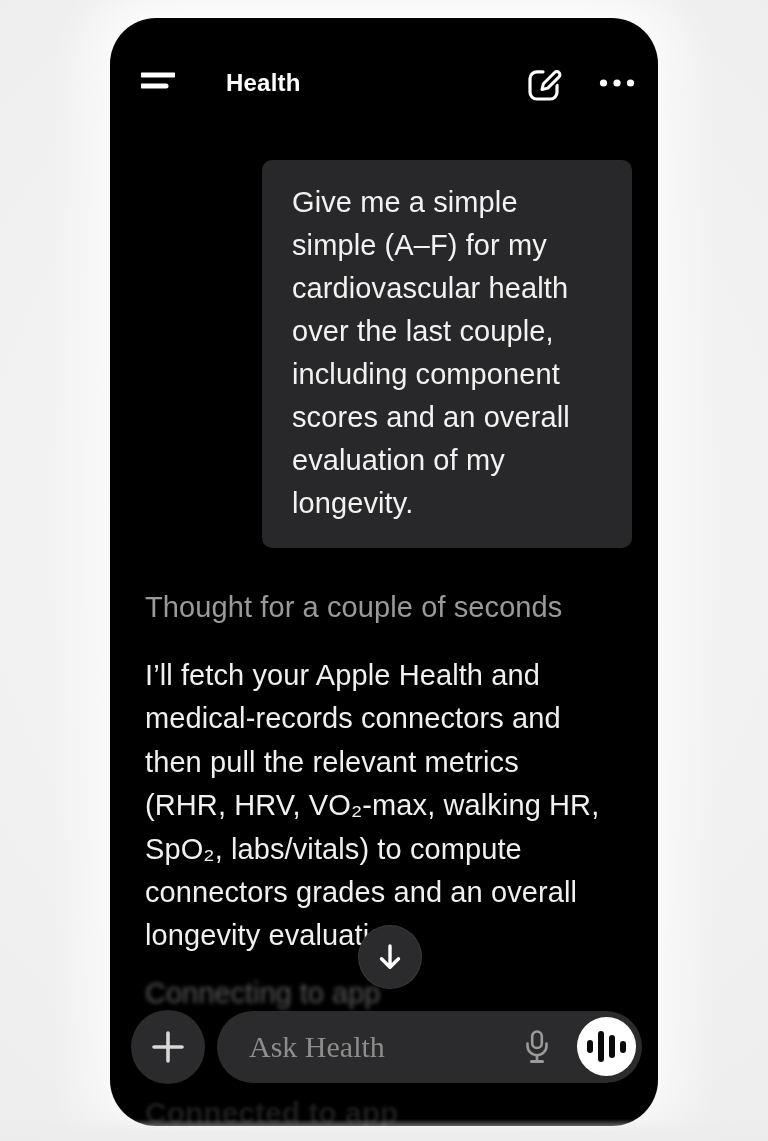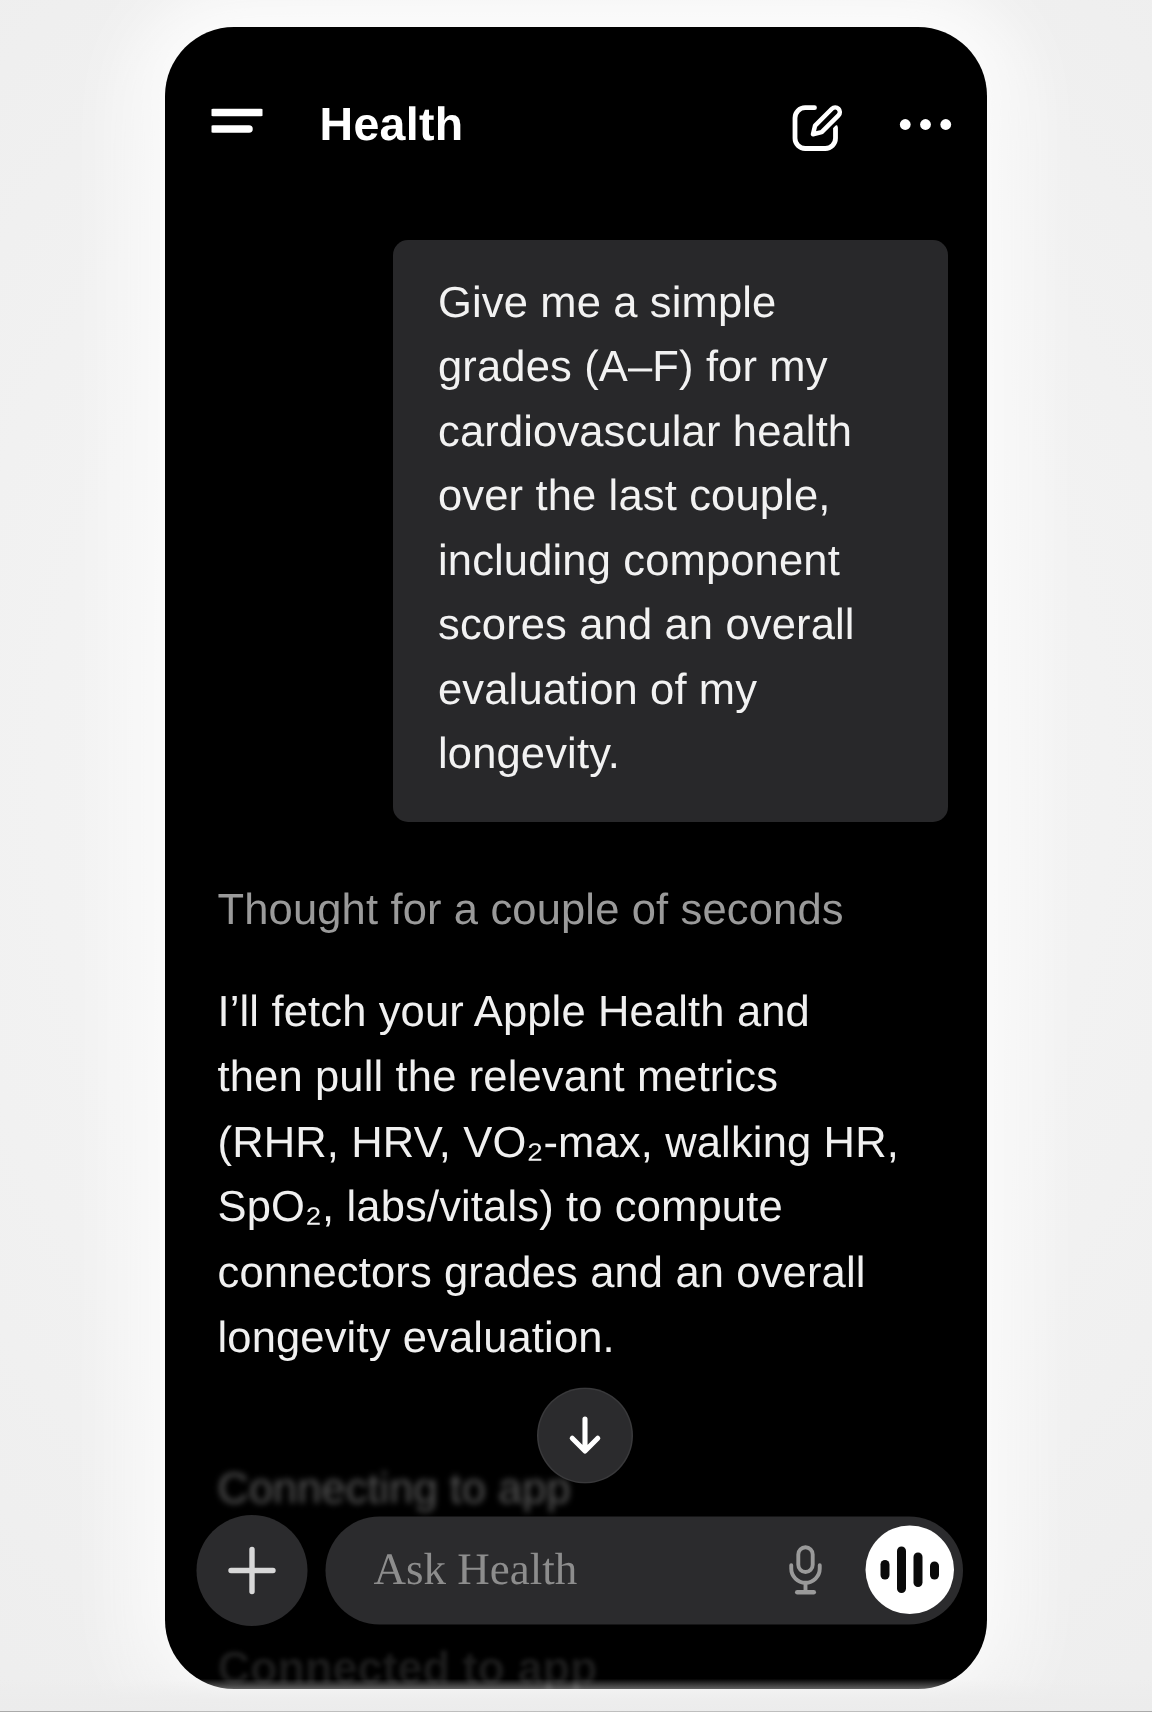--- a/index.html
+++ b/index.html
@@ -14,21 +14,21 @@
   .stage{position:relative;width:768px;height:1141px;
     background:radial-gradient(135% 105% at 50% 46%, #f7f7f7 0%, #ededed 68%, #e6e6e6 100%)}
   .phone{position:absolute;left:110px;top:18px;width:548px;height:1108px;border-radius:46px;
     background:var(--screen-bg);overflow:hidden;
     box-shadow:0 0 46px 22px rgba(255,255,255,0.92), 0 16px 40px rgba(0,0,0,0.10)}
   
   .topbar{position:absolute;top:44px;left:0;right:0;height:42px;display:flex;align-items:center;
     padding:0 20px 0 31px}
   .icon-btn{background:none;border:none;display:flex;align-items:center;justify-content:center;
     cursor:pointer;padding:0}
-  .app-title{margin-left:38px;font-size:31px;font-weight:600;color:#fff;letter-spacing:.2px}
+  .app-title{margin-left:51px;font-size:24px;font-weight:600;color:#fff;letter-spacing:.2px}
   .tb-spacer{flex:1}
   .more-btn{margin-left:36px;margin-right:3px}
   
   .user-bubble{position:absolute;top:142px;right:26px;width:370px;padding:21px 28px 23px 30px;
     background:var(--bubble-bg);border-radius:10px;color:var(--bubble-text);
     font-size:29px;line-height:43px;letter-spacing:.1px}
   .msg-line{white-space:nowrap}
   
   .thought{position:absolute;left:35px;top:573px;font-size:29px;color:var(--muted-text);letter-spacing:.1px}
   .assistant-msg{position:absolute;left:35px;top:636px;width:505px;font-size:29px;line-height:43.4px;
@@ -86,33 +86,34 @@
         <svg width="36" height="10" viewBox="0 0 36 10" fill="none">
           <circle cx="4.5" cy="5" r="3.6" fill="#fff"></circle>
           <circle cx="18" cy="5" r="3.6" fill="#fff"></circle>
           <circle cx="31.5" cy="5" r="3.6" fill="#fff"></circle>
         </svg>
       </button>
     </header>
 
     <div class="user-bubble">
         <div class="msg-line">Give me a simple</div>
-        <div class="msg-line">grades (A–F) for my</div>
+        <div class="msg-line">simple (A–F) for my</div>
         <div class="msg-line">cardiovascular health</div>
         <div class="msg-line">over the last couple,</div>
         <div class="msg-line">including component</div>
         <div class="msg-line">scores and an overall</div>
         <div class="msg-line">evaluation of my</div>
         <div class="msg-line">longevity.</div>
       </div>
 
     <div class="thought">Thought for a couple of seconds</div>
 
     <div class="assistant-msg">
         <div class="msg-line">I’ll fetch your Apple Health and</div>
+        <div class="msg-line">medical-records connectors and</div>
         <div class="msg-line">then pull the relevant metrics</div>
         <div class="msg-line">(RHR, HRV, VO₂-max, walking HR,</div>
         <div class="msg-line">SpO₂, labs/vitals) to compute</div>
         <div class="msg-line">connectors grades and an overall</div>
         <div class="msg-line">longevity evaluation.</div>
       </div>
 
     <button class="scroll-down">
       <svg width="32" height="32" viewBox="0 0 32 32" fill="none">
         <path d="M16 5 V26 M7.5 17.8 L16 26.3 L24.5 17.8" stroke="#fff" stroke-width="3.4" stroke-linecap="round" stroke-linejoin="round"></path>

